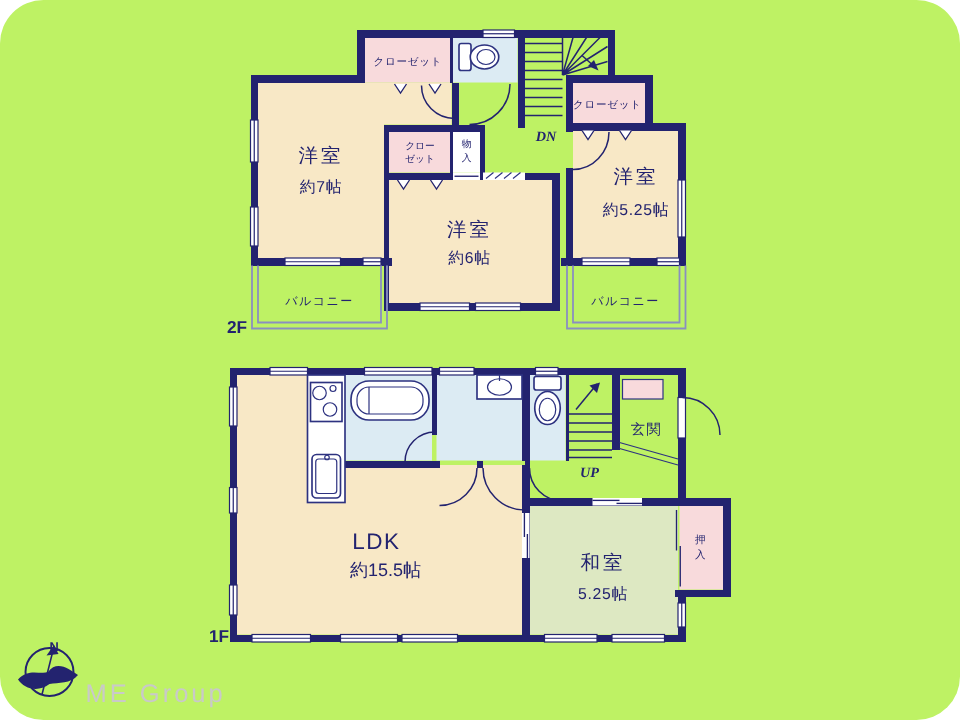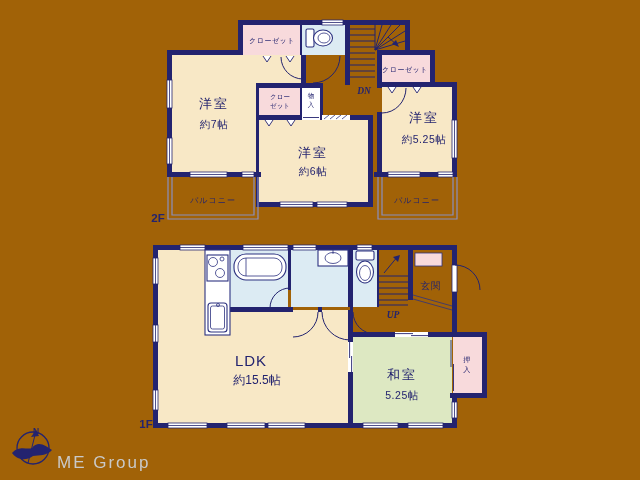--- a/index.html
+++ b/index.html
@@ -1,17 +1,17 @@
 <!DOCTYPE html>
 <html><head>
 <meta charset="utf-8">
 <style>
   html,body{margin:0;padding:0;background:#fff;}
-  .stage{position:relative;width:640px;height:480px;background:#a16207;overflow:hidden;
-         font-family:"Liberation Sans","DejaVu Sans",sans-serif;}
+  .stage{position:relative;width:640px;height:480px;background:#bef264;overflow:hidden;
+         font-family:"Liberation Sans","DejaVu Sans",sans-serif;border-radius:29px;}
   svg text{fill:#23236f;font-family:"Liberation Sans","DejaVu Sans",sans-serif;}
   .w{fill:#23236f;}
   .thin{stroke:#23236f;stroke-width:1;fill:none;}
   .fix{stroke:#2d3280;stroke-width:1.1;fill:#fff;}
   .fix2{stroke:#2d3280;stroke-width:0.8;fill:none;}
   .winr{fill:#fff;stroke:#23236f;stroke-width:0.8;}
   .winl{stroke:#23236f;stroke-width:0.8;}
   .vmark{fill:#fff;stroke:#23236f;stroke-width:0.9;}
   .bal{stroke:#8a8fc0;stroke-width:1.2;fill:none;}
   .slide{stroke:#23236f;stroke-width:0.9;}

